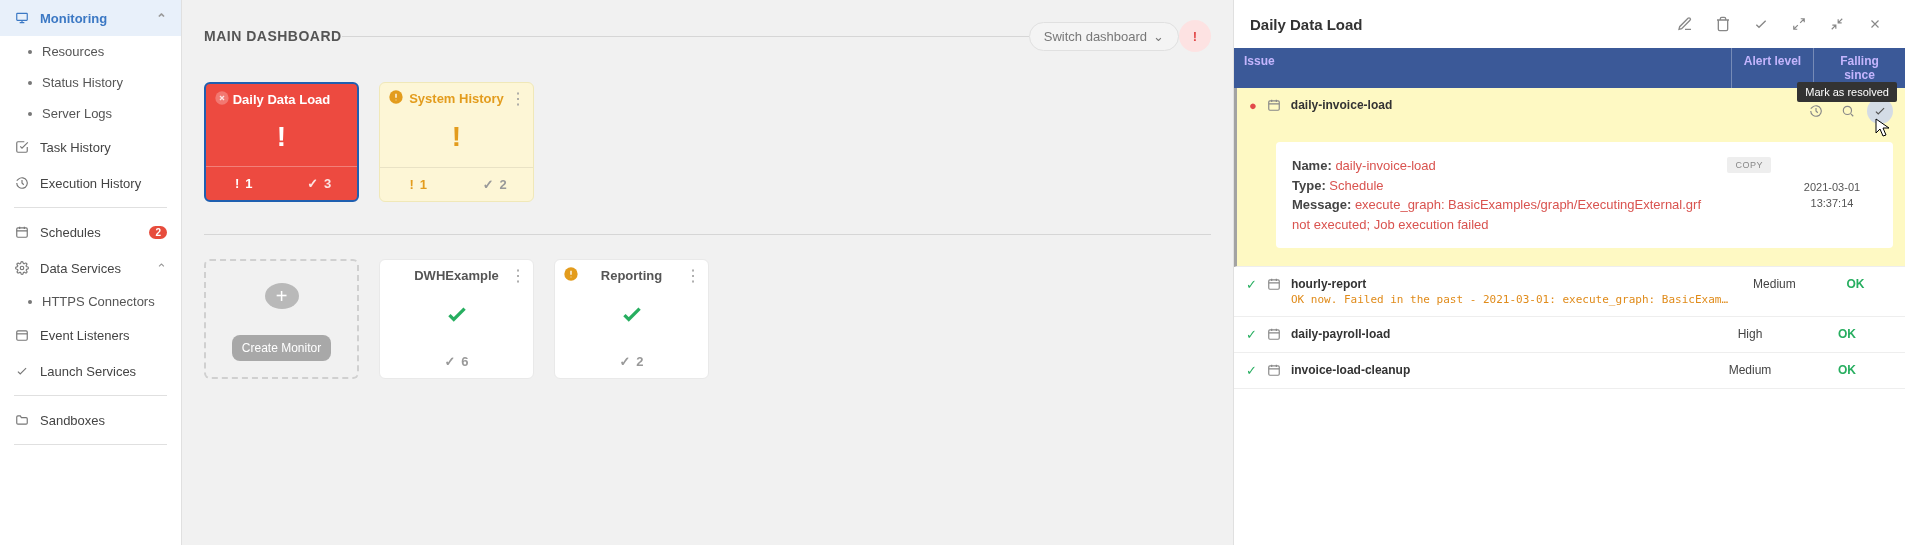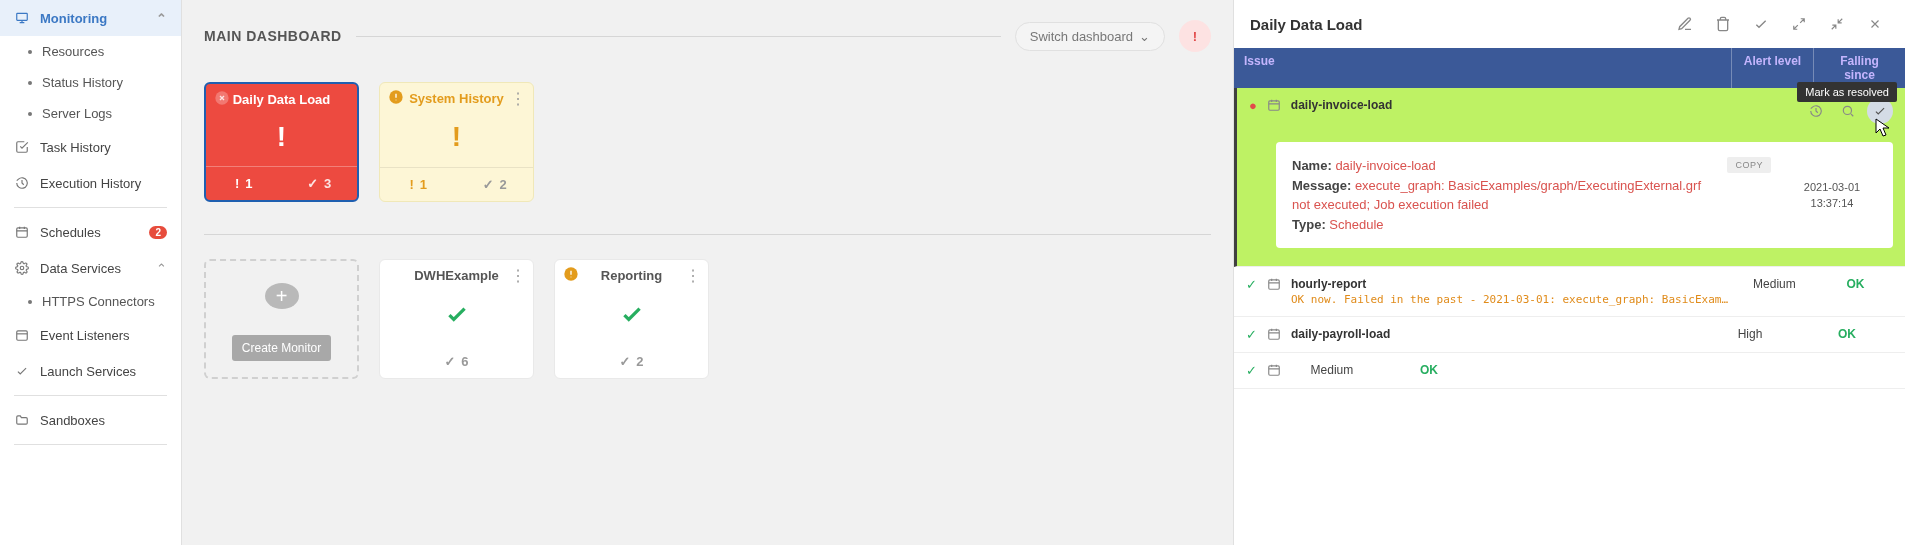--- a/index.html
+++ b/index.html
@@ -8,21 +8,21 @@
 .nav-item{display:flex;align-items:center;padding:10px 14px;color:#444;cursor:pointer;gap:10px}
 .nav-item.active{background:#e8f0fa;color:#3b78c4;font-weight:600}
 .nav-item .nicon{width:16px;height:16px;display:inline-flex;align-items:center;justify-content:center;color:#777}
 .nav-item.active .nicon{color:#3b78c4}
 .nav-item .chev{margin-left:auto;color:#999}
 .nav-sub{padding:8px 14px 8px 42px;color:#555;cursor:pointer;position:relative}
 .nav-sub::before{content:"";width:4px;height:4px;border-radius:50%;background:#777;position:absolute;left:28px;top:14px}
 .nav-badge{background:#e74c3c;color:#fff;border-radius:10px;font-size:10px;padding:1px 6px;margin-left:auto;font-weight:600}
 .nav-divider{height:1px;background:#e0e0e0;margin:6px 14px}
 .main{flex:1;padding:20px 22px;overflow:auto}
-.main-header{display:flex;align-items:center;gap:14px;margin-bottom:30px}
+.main-header{display:flex;align-items:center;margin-bottom:30px}
 .title{font-size:14px;font-weight:700;color:#555;letter-spacing:.5px;white-space:nowrap}
 .hline{flex:1;height:1px;background:#d6d6d6}
 .switch{background:#f4f4f4;border:1px solid #e0e0e0;border-radius:16px;padding:6px 14px;color:#777;display:flex;align-items:center;gap:6px;cursor:pointer}
 .alert-dot{width:32px;height:32px;border-radius:50%;background:#fde2e2;color:#e24a4a;display:flex;align-items:center;justify-content:center;font-weight:900}
 .cards{display:flex;gap:20px;flex-wrap:wrap}
 .card{width:155px;height:120px;border-radius:6px;background:#fff;position:relative;display:flex;flex-direction:column}
 .card.red{background:#ed4a40;border:2px solid #1f5fb0;color:#fff}
 .card.yellow{background:#fdf6d6;border:1px solid #f0e8b8}
 .card-title{text-align:center;padding-top:8px;font-weight:700;font-size:13px}
 .card.red .card-close{position:absolute;top:6px;left:8px;color:#fff;opacity:.85}
@@ -32,37 +32,37 @@
 .card-footer{display:flex;border-top:1px solid rgba(255,255,255,.3);height:34px}
 .card.yellow .card-footer{border-top:1px solid rgba(0,0,0,.08)}
 .cf-cell{flex:1;display:flex;align-items:center;justify-content:center;gap:6px;color:#fff;font-weight:600}
 .card.yellow .cf-cell{color:#999}
 .card.yellow .cf-cell.w{color:#e39c1d}
 .card.red .cf-cell.chk{color:#fff;opacity:.85}
 .dash-divider{height:1px;background:#d6d6d6;margin:32px 0 24px}
 .card.plain{background:#fff;border:1px solid #e9e9e9}
 .card.dashed{background:transparent;border:2px dashed #d0d0d0}
 .add-circle{width:34px;height:34px;border-radius:50%;background:#b9b9b9;color:#fff;font-size:20px;display:flex;align-items:center;justify-content:center;margin:22px auto 10px}
-.create-btn{background:#a8a8a8;color:#fff;font-size:12px;padding:6px 10px;border-radius:3px;margin:16px auto;display:inline-block;cursor:pointer}
+.create-btn{background:#a8a8a8;color:#fff;font-size:12px;padding:6px 10px;border-radius:8px;margin:16px auto;display:inline-block;cursor:pointer}
 .card.plain .card-title{color:#555}
 .card.plain .big-check{flex:1;display:flex;align-items:center;justify-content:center}
 .card.plain .cf-cell{color:#999}
 .card .dots{position:absolute;top:6px;right:8px;color:#a0a0a0;font-size:16px;letter-spacing:-1px}
 .card .c-icon2{position:absolute;top:6px;left:8px;color:#e39c1d}
 .detail{width:672px;background:#fff;flex-shrink:0;display:flex;flex-direction:column;border-left:1px solid #e0e0e0}
 .detail-header{display:flex;align-items:center;padding:10px 16px;gap:10px}
 .detail-header h2{font-size:15px;color:#333;font-weight:600;flex:1}
 .h-icon{width:28px;height:28px;display:flex;align-items:center;justify-content:center;color:#888;cursor:pointer}
 .table-head{background:#3b5998;color:#c4b5fd;display:flex;font-size:12px;font-weight:600}
 .th{padding:6px 10px}
 .th.issue{flex:1}
 .th.level{width:82px;text-align:center;border-left:1px solid rgba(255,255,255,.3)}
 .th.since{width:92px;text-align:center;border-left:1px solid rgba(255,255,255,.3)}
 .issue-row{display:flex;align-items:flex-start;border-bottom:1px solid #eee;padding:10px 12px;gap:10px;position:relative}
-.issue-row.expanded{background:#bef264;border-left:3px solid #404040;align-items:stretch;flex-wrap:wrap}
+.issue-row.expanded{background:#fef9c3;border-left:3px solid #a3a3a3;align-items:stretch;flex-wrap:wrap}
 .status-dot{color:#e24a4a}
 .status-ok{color:#27ae60}
 .cal-icon{color:#888}
 .issue-name{font-weight:600;color:#333;font-size:12px}
 .issue-main{flex:1}
 .issue-sub{color:#e08b1a;font-family:monospace;font-size:11px;margin-top:2px;white-space:nowrap;overflow:hidden;text-overflow:ellipsis;max-width:440px}
 .issue-actions{display:flex;gap:6px;align-items:center}
 .ia{width:26px;height:26px;display:flex;align-items:center;justify-content:center;color:#888;cursor:pointer;border-radius:50%}
 .ia.mark{background:#d4dce6}
 .issue-detail-box{background:#fff;border-radius:4px;margin:8px 0 8px 27px;padding:14px 16px;flex-basis:100%;display:flex;gap:16px}
@@ -340,22 +340,22 @@
           </svg>
         </span>
     </div>
     <svg class="cursor" style="top:30px;right:14px" width="16" height="20" viewBox="0 0 16 20">
         <path d="M1 1l0 14 4-4 3 7 3-1-3-7 6 0z" fill="#fff" stroke="#000"></path>
       </svg>
 
     <div class="issue-detail-box">
       <div class="detail-text">
         <div><span class="dk">Name:</span> <span class="dv">daily-invoice-load</span></div>
+        <div><span class="dk">Type:</span> <span class="dv">Schedule</span></div>
         <div><span class="dk">Message:</span> <span class="dv">execute_graph: BasicExamples/graph/ExecutingExternal.grf not executed; Job execution failed</span></div>
-        <div><span class="dk">Type:</span> <span class="dv">Schedule</span></div>
       </div>
       <div><span class="copy-btn">COPY</span></div>
       <div class="detail-side ts">
         <span>2021-03-01</span>
         <span>13:37:14</span>
       </div>
     </div>
   </div>
 
   <div class="issue-row">
@@ -390,16 +390,19 @@
   </div>
 
   <div class="issue-row">
     <span class="status-ok">✓</span>
     <span class="cal-icon">
         <svg width="14" height="14" viewBox="0 0 24 24" fill="none" stroke="currentColor" stroke-width="2">
           <rect x="3" y="5" width="18" height="16" rx="2"></rect>
           <path d="M3 10h18M8 3v4M16 3v4"></path>
         </svg>
       </span>
+    <div class="issue-main">
+        <div class="issue-name">invoice-load-cleanup</div>
+      </div>
     <div class="lvl-txt">Medium</div>
     <div class="ok-txt">OK</div>
   </div>
 </div>
 
 </body></html>

